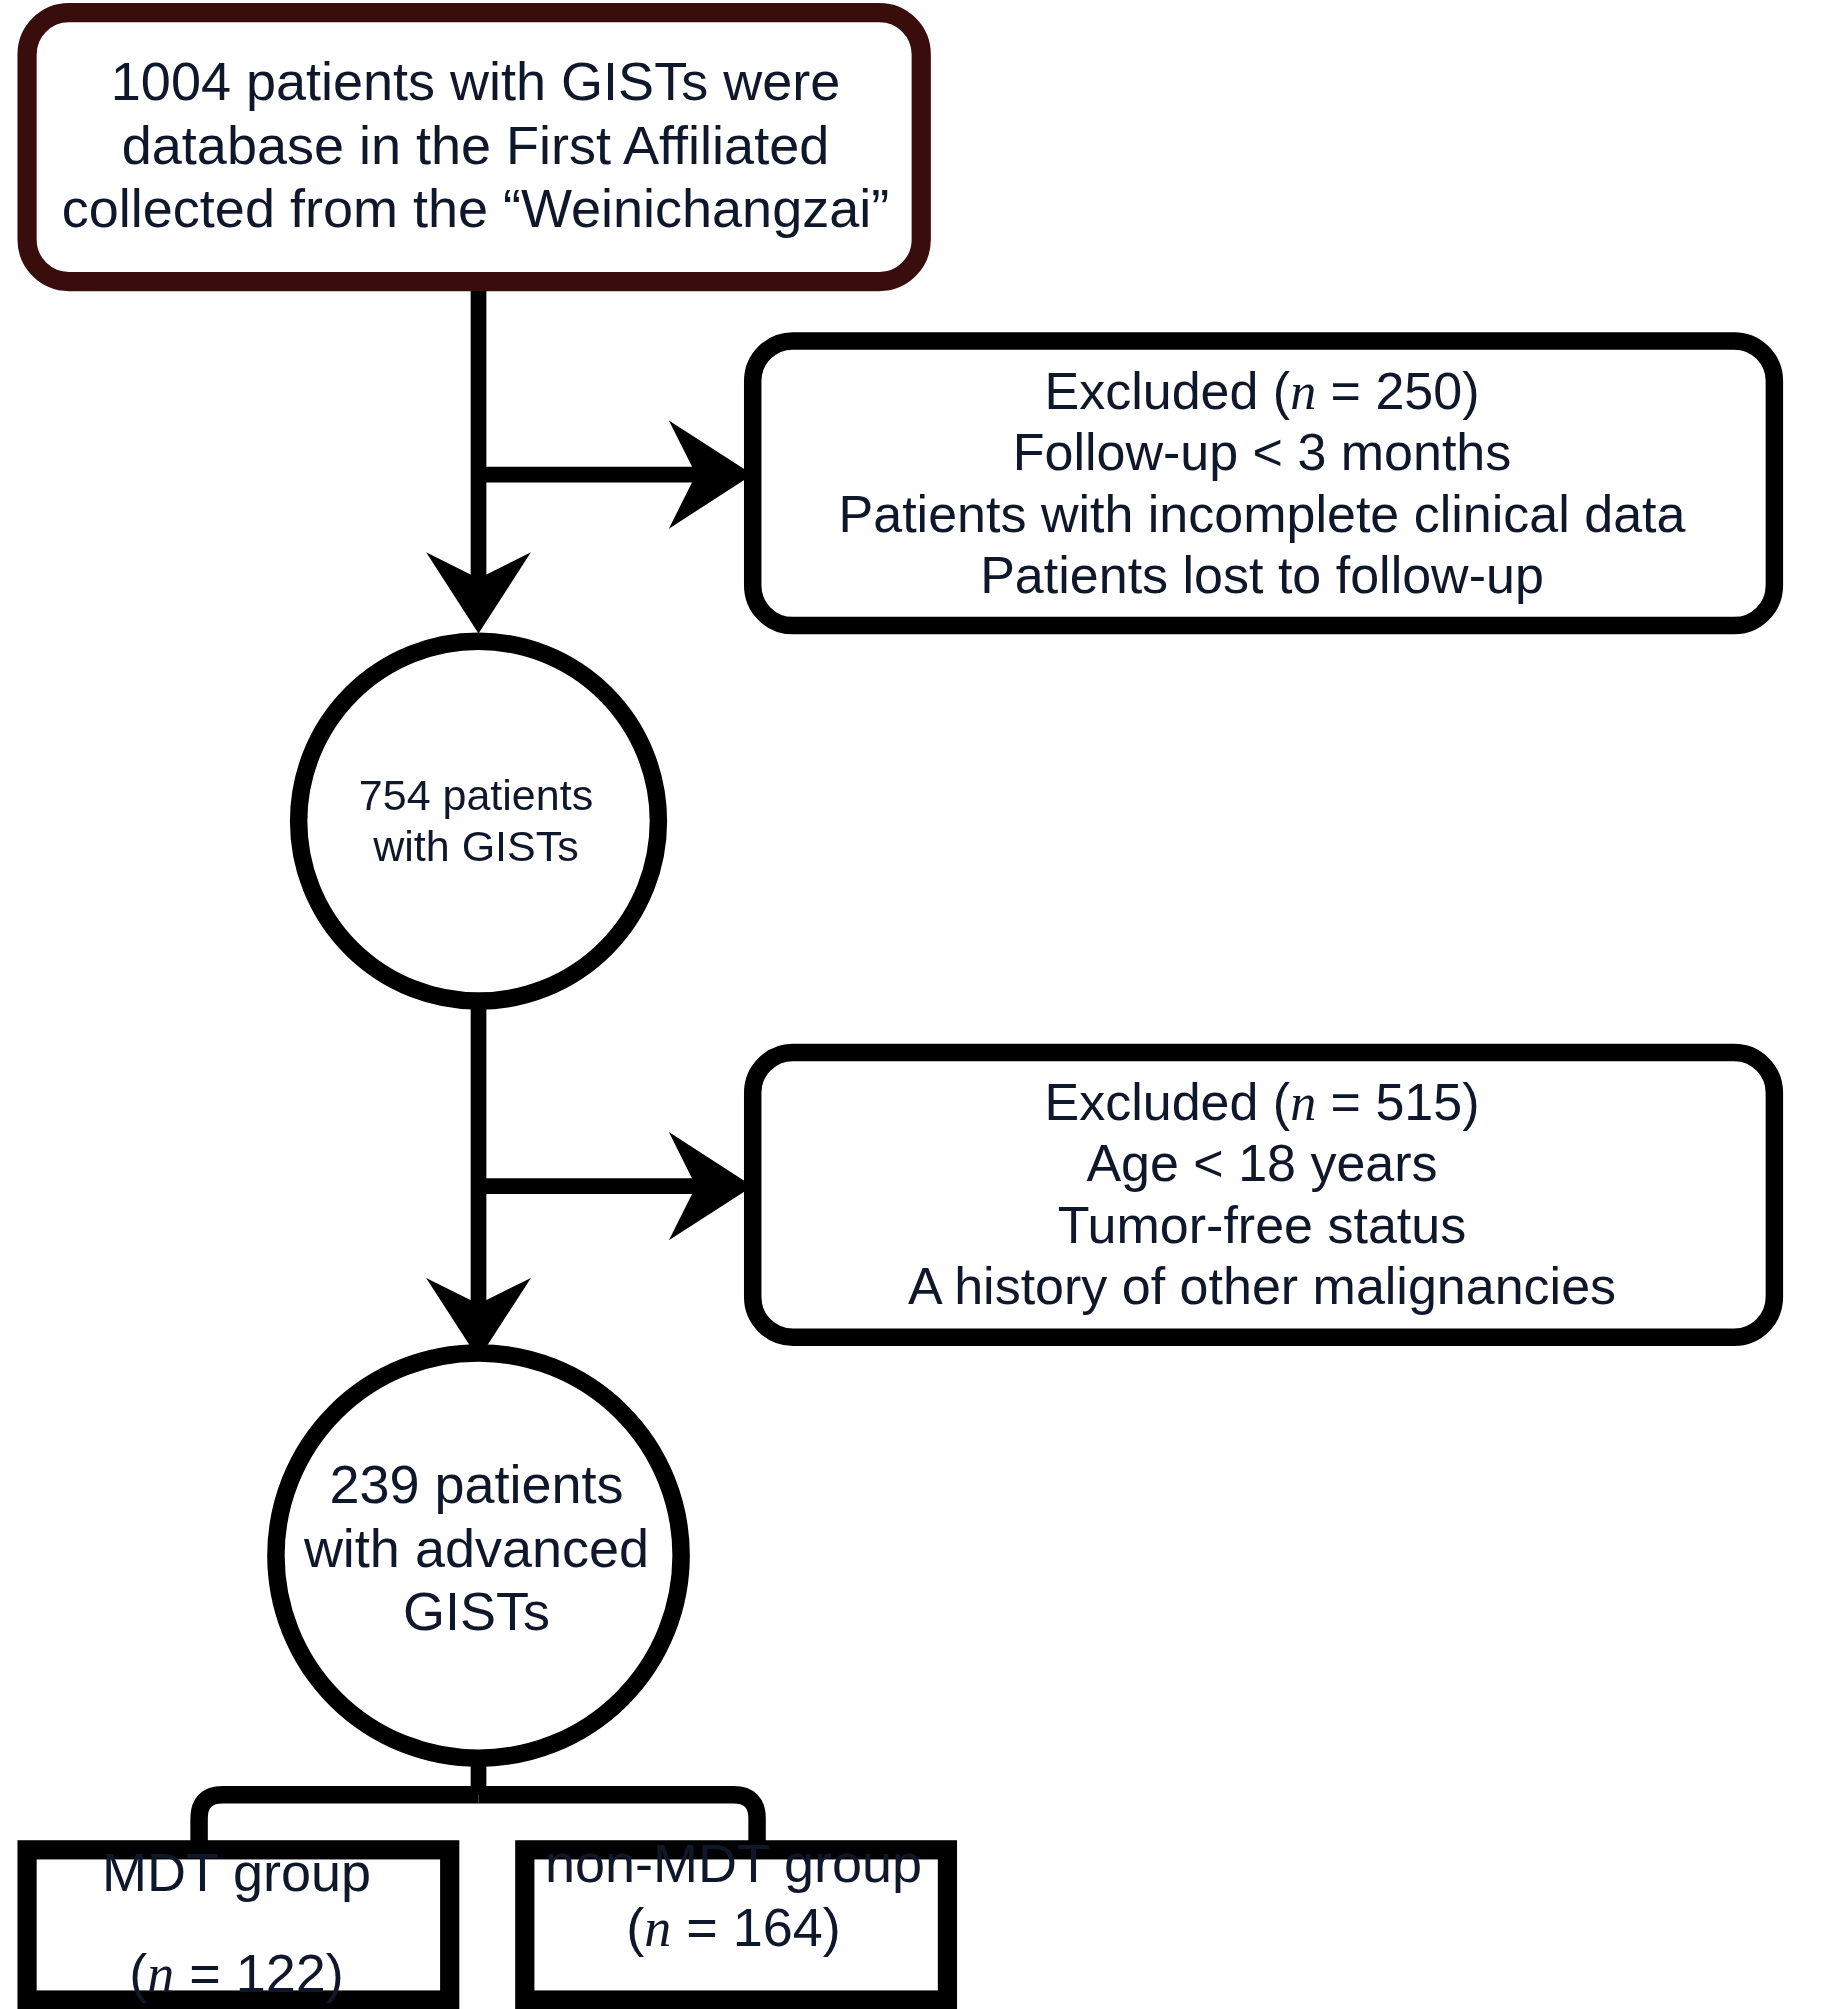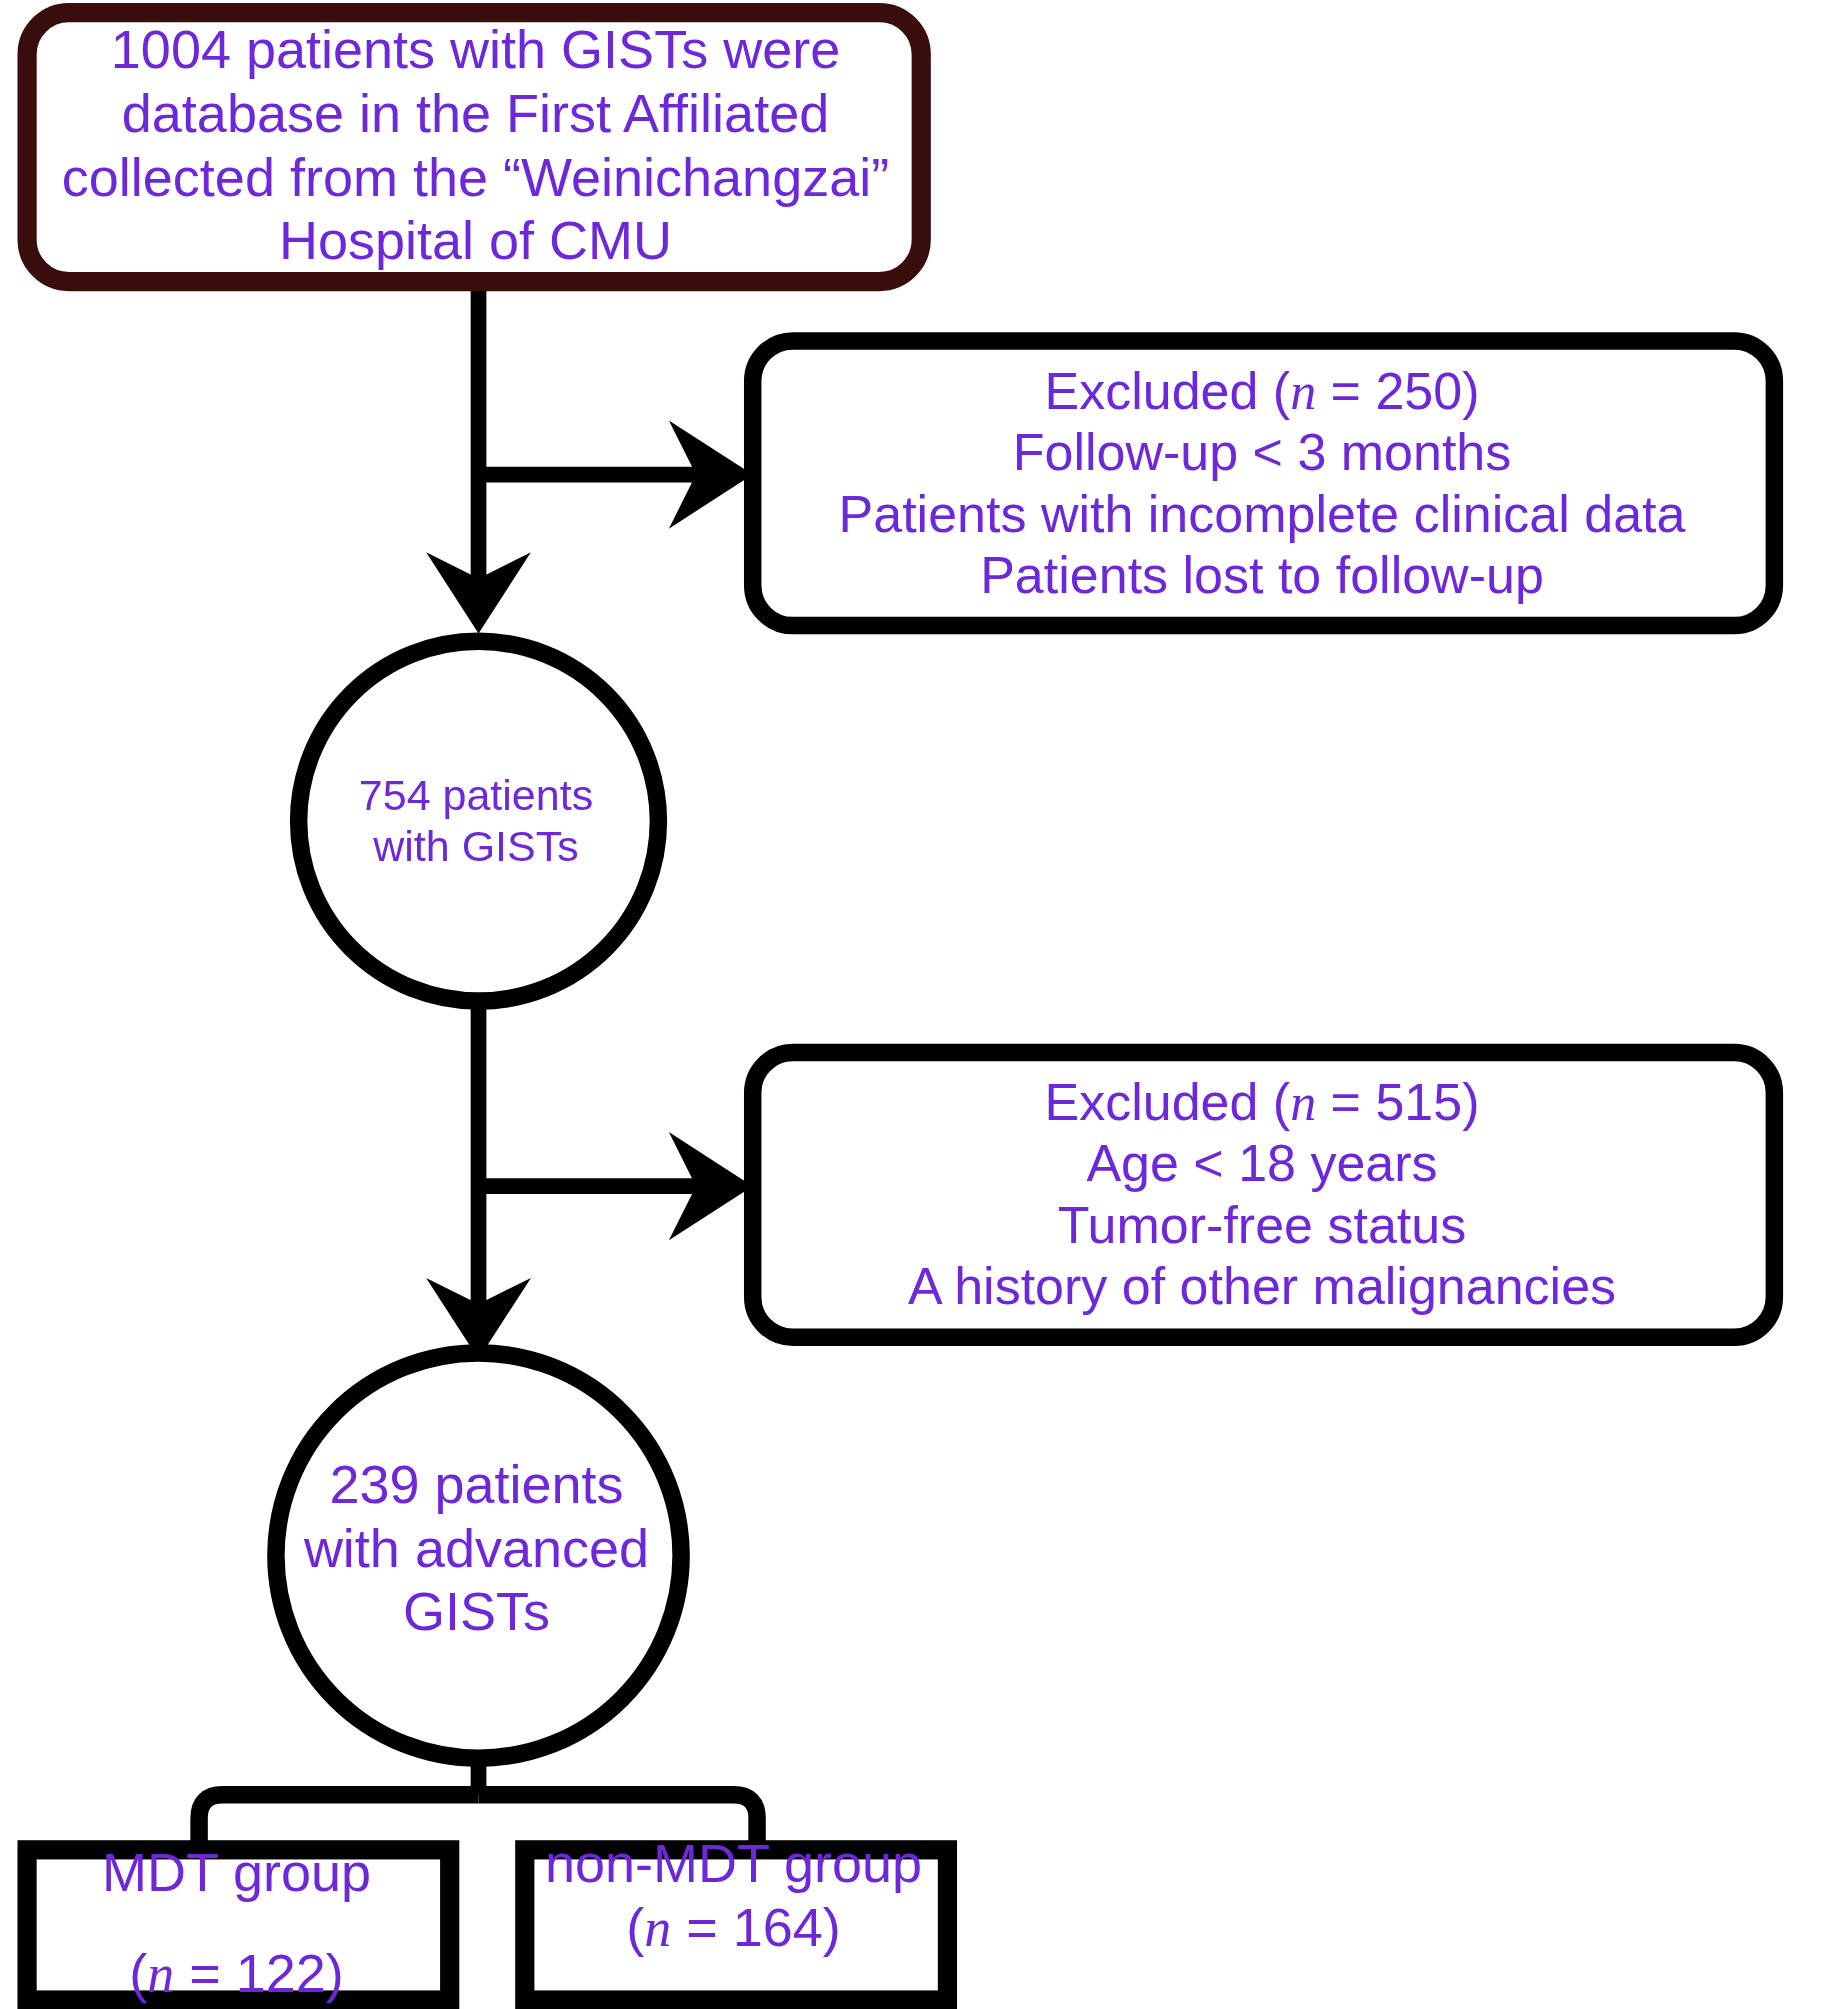--- a/index.html
+++ b/index.html
@@ -24,21 +24,21 @@
     width: 1832px;
     height: 2010px;
   }
   .node-text {
     position: absolute;
     display: flex;
     flex-direction: column;
     align-items: center;
     justify-content: center;
     text-align: center;
-    color: #6d28d9;
+    color: #0f172a;
     line-height: 1.18;
     white-space: nowrap;
     pointer-events: none;
   }
   .node-text .ln {
     display: block;
   }
   .ital {
     font-style: italic;
     font-family: "Liberation Serif", serif;
@@ -144,21 +144,20 @@
 
     <rect x="31" y="2118" width="484" height="172" fill="#ffffff" stroke="#000000" stroke-width="22"></rect>
 
     <rect x="601" y="2118" width="484" height="172" fill="#ffffff" stroke="#000000" stroke-width="22"></rect>
   </svg>
 
   <div class="node-text" id="source-box-text">
     <span class="ln">1004 patients with GISTs were</span>
     <span class="ln">database in the First Affiliated</span>
     <span class="ln">collected from the “Weinichangzai”</span>
-    <span class="ln">Hospital of CMU</span>
   </div>
 
   <div class="node-text" id="exclusion-box-1-text">
     <span class="ln"><span>Excluded (</span><span class="ital">n</span><span> = 250)</span></span>
     <span class="ln">Follow-up  &lt;  3 months</span>
     <span class="ln">Patients with incomplete clinical data</span>
     <span class="ln">Patients lost to follow-up</span>
   </div>
 
   <div class="node-text" id="circle-1-text">

